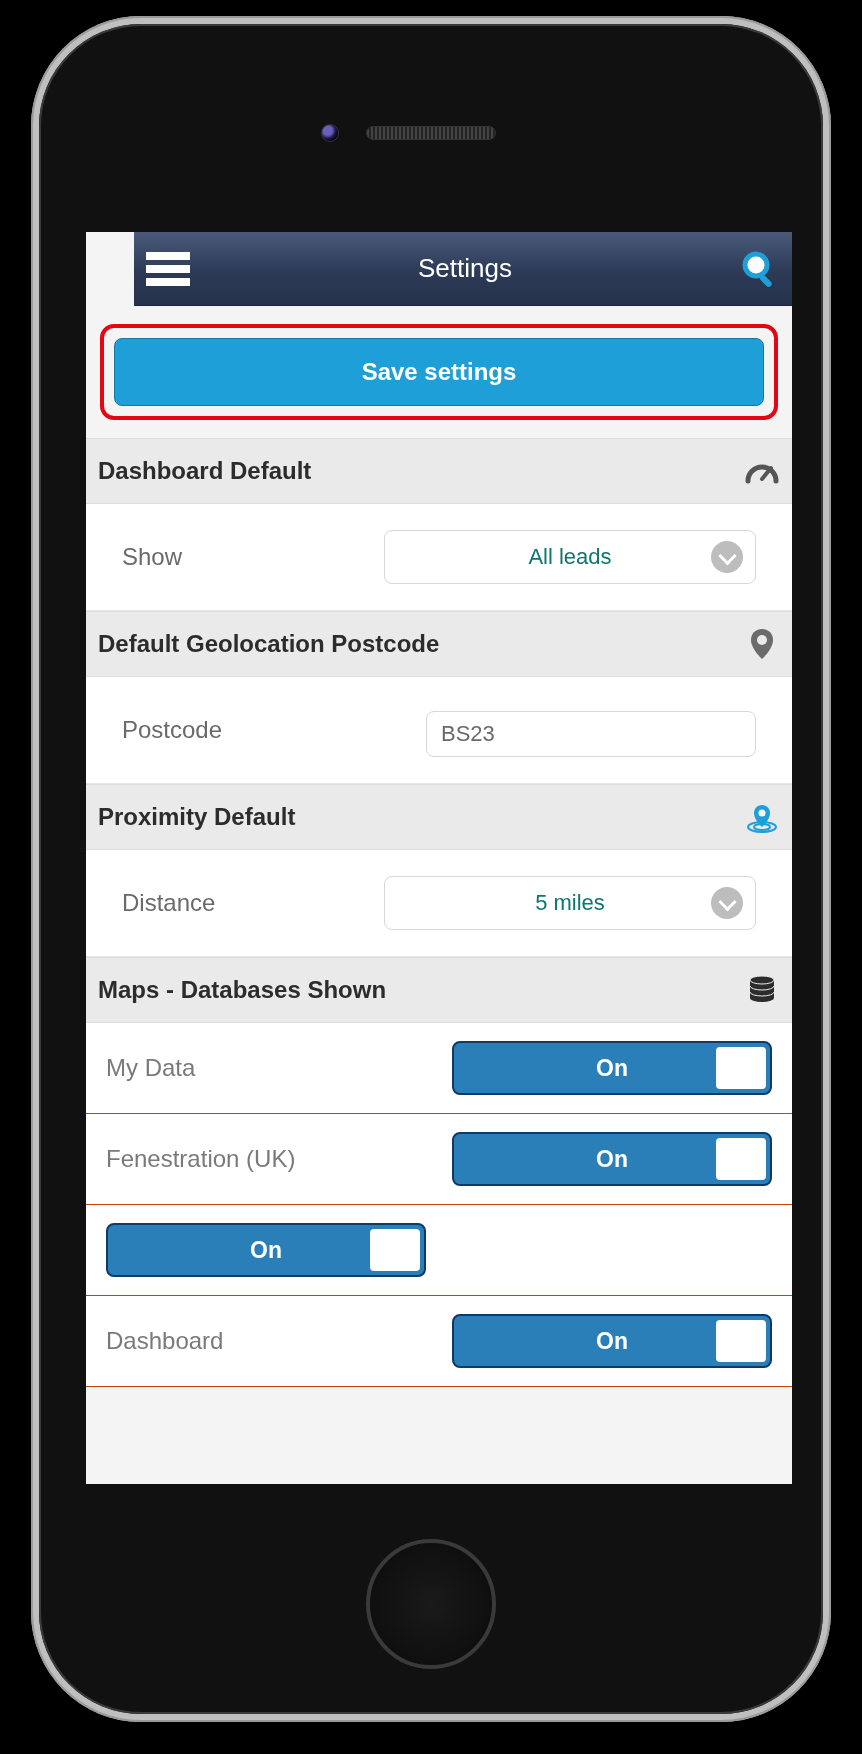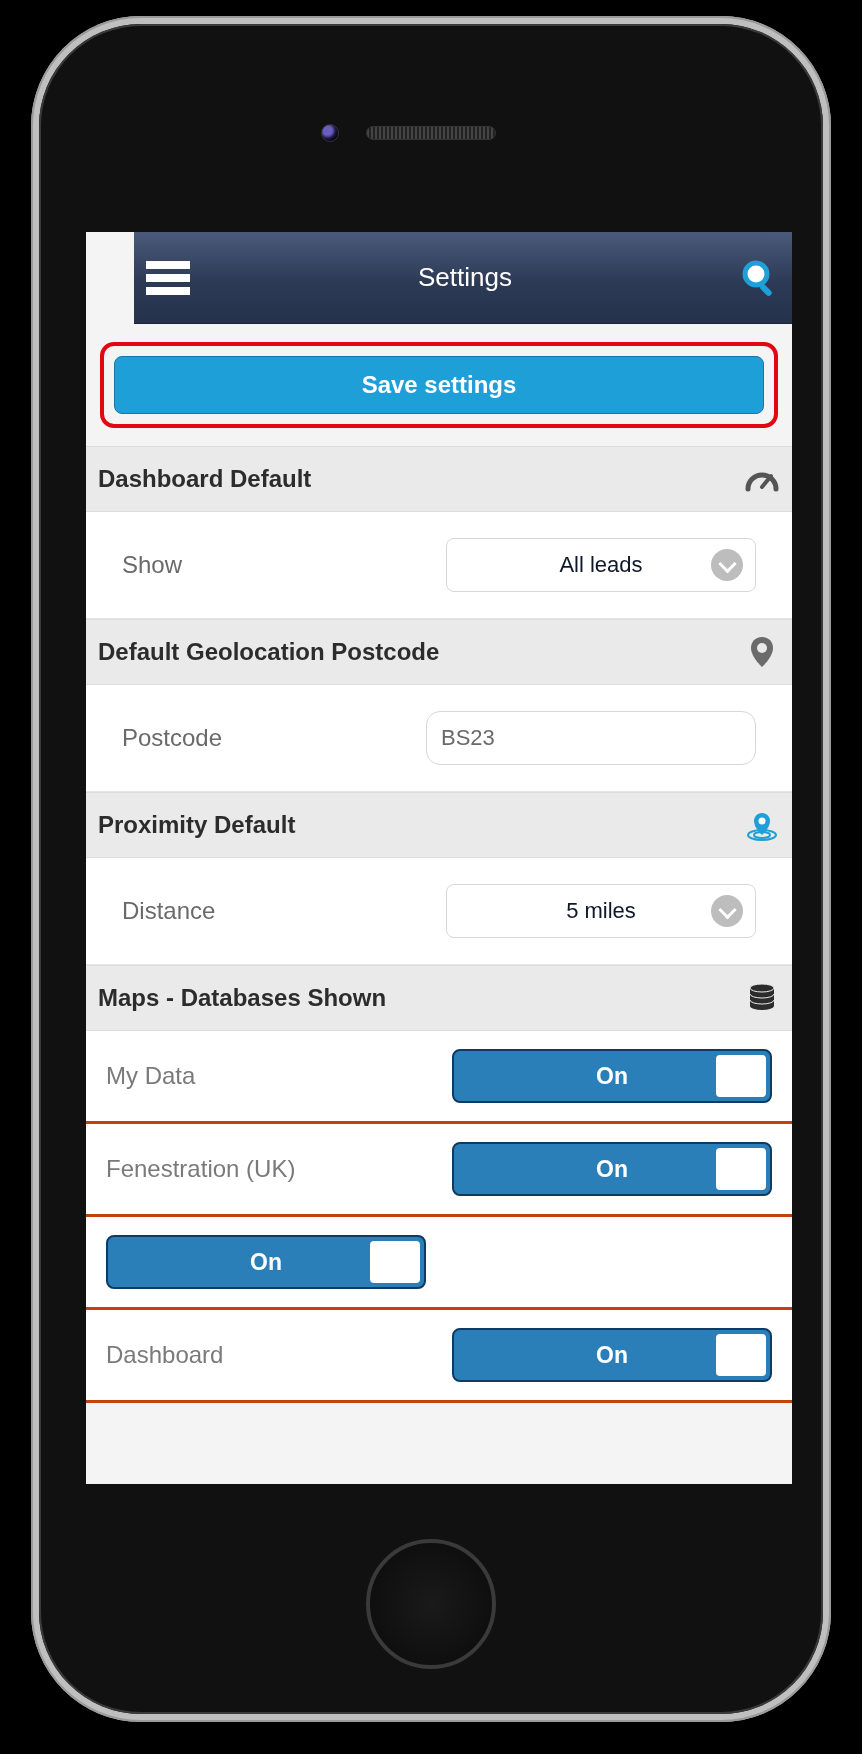--- a/index.html
+++ b/index.html
@@ -58,21 +58,21 @@
   .screen {
     position: absolute;
     left: 47px; top: 208px;
     width: 706px; height: 1252px;
     background: #f4f4f4;
     overflow: hidden;
   }
 
   
   .app-header {
-    height: 92px;
+    height: 74px;
     background: linear-gradient(#4a5a7a, #2c3a56 55%, #25324b);
     display: flex; align-items: center; justify-content: space-between;
     padding: 0 12px;
     border-bottom: 1px solid #1b2438;
     margin-left: 48px;
   }
   .hamburger { width: 44px; height: 34px; display:flex; flex-direction:column; justify-content:space-between; cursor:pointer;}
   .hamburger span { display:block; height:8px; background:#fff; width:100%;}
   .header-title { color:#fff; font-size:26px; font-weight:500; }
   .search-icon svg { width:40px; height:40px; display:block; }
@@ -81,21 +81,21 @@
   .content { background:#f4f4f4; }
 
   .save-wrap {
     margin: 18px 14px 18px 14px;
     border: 4px solid #e30613;
     border-radius: 14px;
     padding: 10px;
     background:#f4f4f4;
   }
   .save-btn {
-    width:100%; height:58px;
+    width:100%; height:68px;
     background:#1f9fd8;
     border:1px solid #1577a6;
     border-radius:8px;
     color:#fff; font-size:24px; font-weight:700;
     display:flex; align-items:center; justify-content:center;
     cursor:pointer;
   }
 
   .section-header {
     background:#eaeaea;
@@ -109,50 +109,51 @@
 
   .row {
     background:#fff;
     padding: 26px 36px;
     display:flex; align-items:center; justify-content:space-between;
     border-bottom:1px solid #e6e6e6;
   }
   .row .label { font-size:24px; color:#6a6a6a; }
 
   .select {
-    width: 310px; height: 54px;
+    width: 372px; height: 54px;
     border:1px solid #d7d7d7; border-radius:8px;
     background:#fff;
     display:flex; align-items:center; justify-content:center;
     position:relative; cursor:pointer;
-    color:#0f172a; font-size:22px;
+    color:#0f766e; font-size:22px;
   }
   .select .chev {
     position:absolute; right:12px; top:50%; transform:translateY(-50%);
     width:32px; height:32px; border-radius:50%; background:#bdbdbd;
     display:flex; align-items:center; justify-content:center;
   }
   .select .chev::after {
     content:""; width:10px; height:10px; border-right:3px solid #fff; border-bottom:3px solid #fff;
     transform: rotate(45deg) translate(-1px,-1px);
   }
 
   .text-input {
-    width: 330px; height: 54px;
-    border:1px solid #d7d7d7; border-radius:14px;
+    width: 330px; height: 46px;
+    border:1px solid #d7d7d7; border-radius:8px;
     padding: 0 14px;
     font-size:22px; color:#6a6a6a;
     background:#fff;
+    margin-top:8px;
   }
 
   .toggle-row {
     background:#fff;
     padding: 18px 20px;
     display:flex; align-items:center; justify-content:space-between;
-    border-bottom:3px solid #c2410c;
+    border-bottom:1px solid #c2410c;
   }
   .toggle-row .label { font-size:24px; color:#7a7a7a; }
 
   .toggle {
     width: 320px; height: 54px;
     border:2px solid #0e3a66; border-radius:8px;
     background:#2a7fb8;
     position:relative; cursor:pointer;
     display:flex; align-items:center; justify-content:center;
     color:#fff; font-size:23px; font-weight:700;

